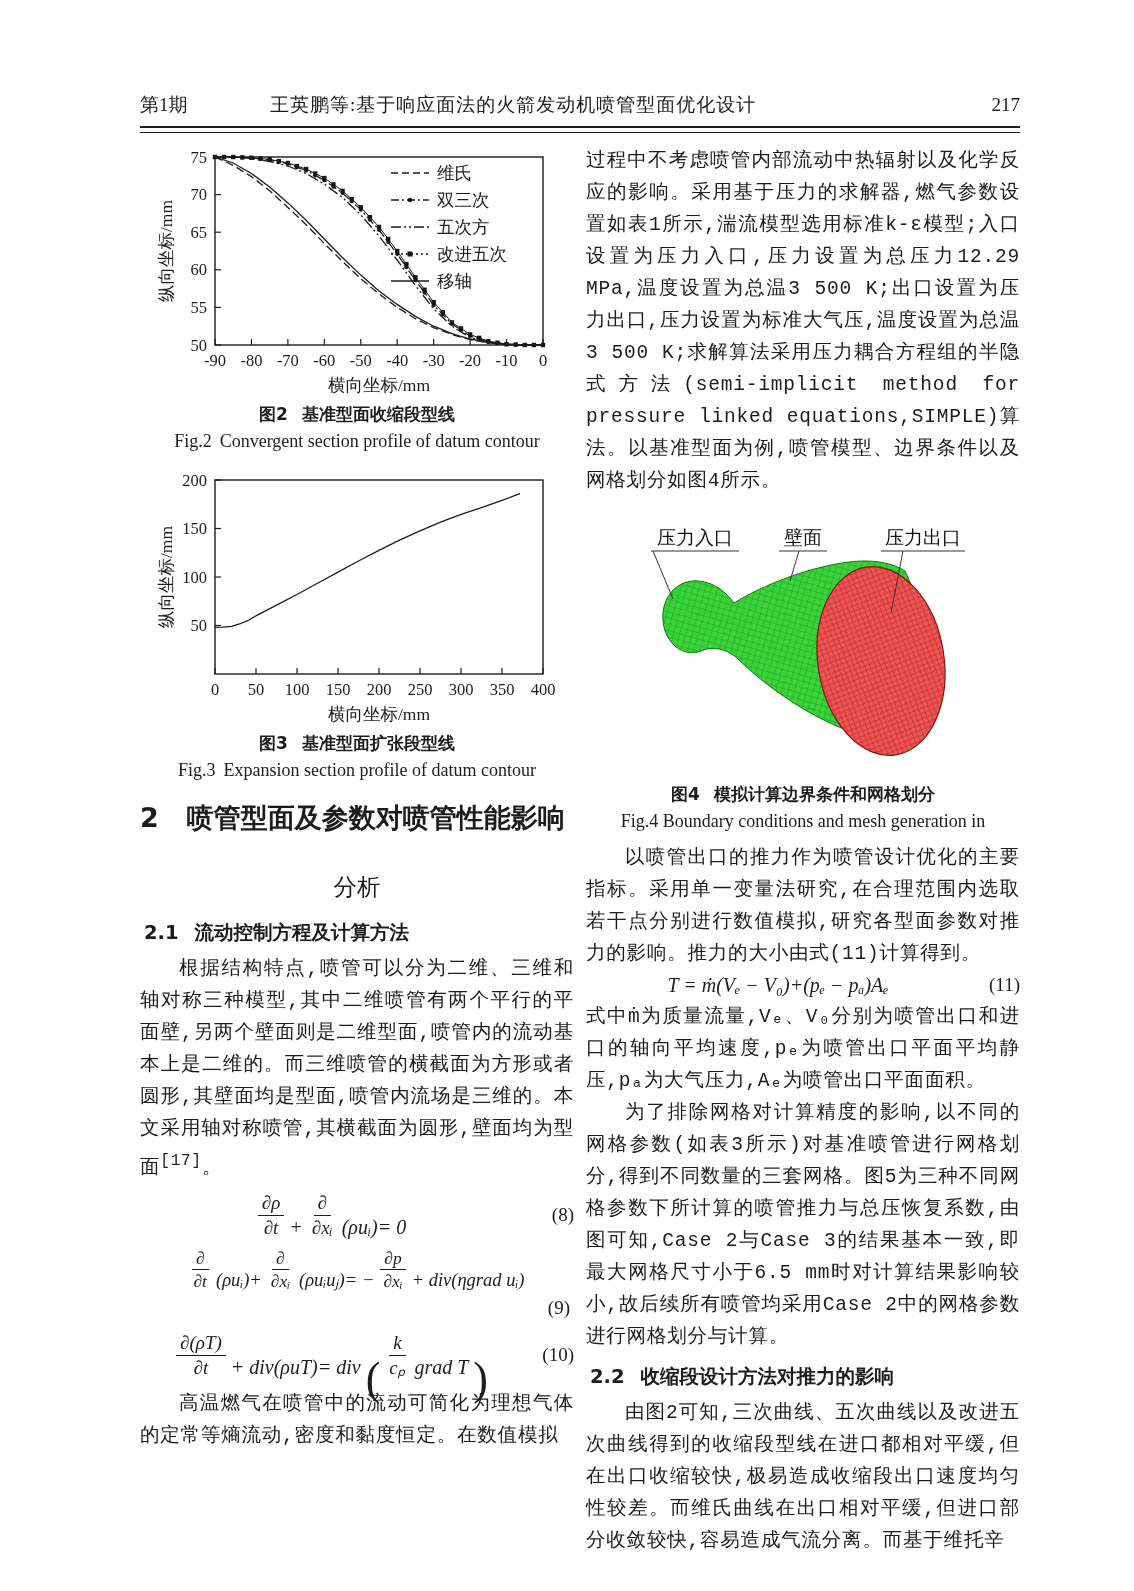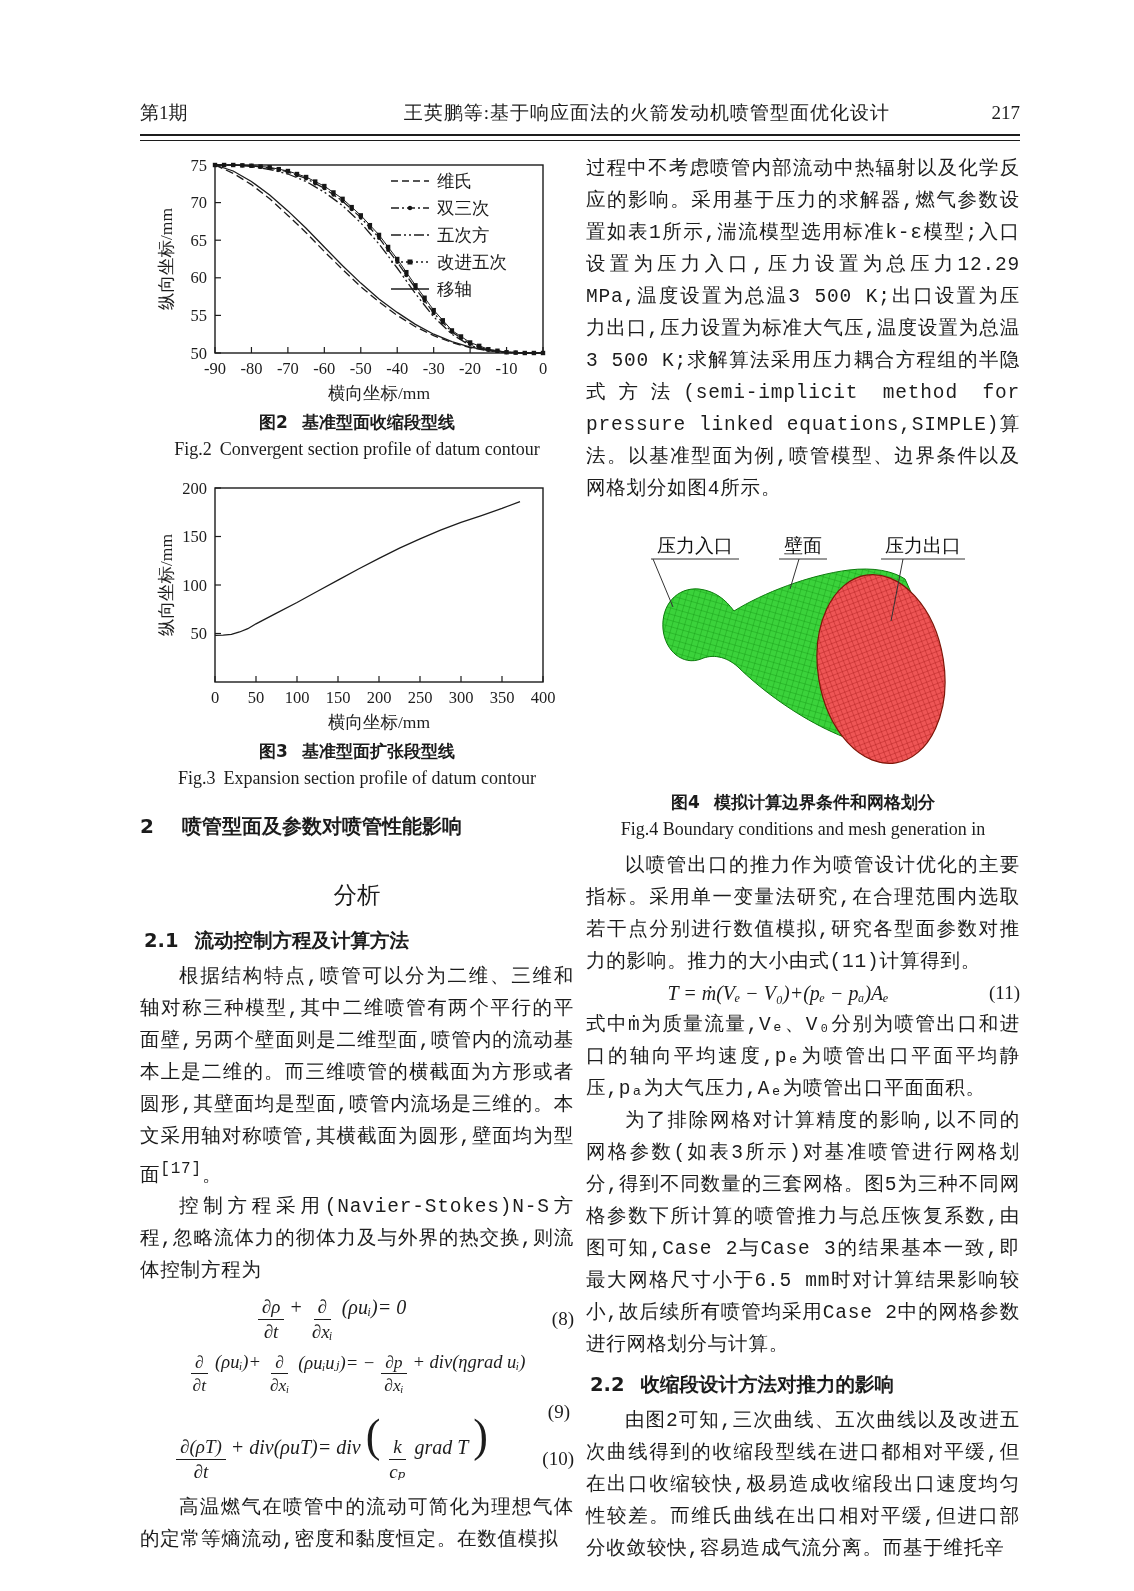--- a/index.html
+++ b/index.html
@@ -1,45 +1,45 @@
 <!DOCTYPE html>
 <html><head>
 <meta charset="utf-8">
 <style>
   html,body{margin:0;padding:0;background:#ffffff;}
   body{width:1134px;height:1591px;overflow:hidden;color:#1c1c1c;
        font-family:"Liberation Serif","DejaVu Serif",serif;}
   .page{box-sizing:border-box;padding:92px 114px 0 140px;}
   .hdr{display:flex;align-items:baseline;font-size:19px;margin-bottom:8px;}
   .hdr .issue{width:130px;}
-  .hdr .rtitle{flex:1;text-align:right;letter-spacing:1px;margin-top:8px;}
+  .hdr .rtitle{flex:1;text-align:left;letter-spacing:1px;}
   .hdr .pno{width:130px;text-align:right;}
   .double-rule{border-top:2.5px solid #1c1c1c;border-bottom:1.5px solid #1c1c1c;height:3.5px;margin-bottom:12px;}
   .cols{display:flex;gap:12px;}
   .col{width:434px;}
   p.body{font-size:19.5px;line-height:32px;text-align:justify;margin:0;letter-spacing:0.8px;font-family:Liberation Mono, monospace;}
   p.indent{text-indent:2em;}
   sup{font-size:16px;}
   .figblock{margin:2px 0 10px 0;}
   .figblock svg{display:block;margin:0 auto;}
   .cap-zh{text-align:center;font-size:17px;font-weight:700;margin-top:4px;
           font-family:"DejaVu Sans","Liberation Sans",sans-serif;}
   .cap-zh .cl{margin-right:14px;}
   .cap-en{text-align:center;font-size:18px;margin-top:5px;}
   .cap-en .cl{margin-right:8px;}
-  .h2{font-family:"DejaVu Sans","Liberation Sans",sans-serif;font-weight:700;font-size:20px;
+  .h2{font-family:"DejaVu Sans","Liberation Sans",sans-serif;font-weight:700;font-size:27px;
       line-height:42px;margin:16px 0 6px 0;}
   .h2 .num{margin-right:28px;}
   .h2-line2{text-align:center;font-family:"DejaVu Sans","Liberation Sans",sans-serif;
       font-weight:400;font-size:23.5px;line-height:40px;margin-bottom:8px;margin-top:28px;}
   .h3{font-family:"DejaVu Sans","Liberation Sans",sans-serif;font-weight:700;font-size:19.5px;
       line-height:36px;margin:6px 0 2px 4px;}
   .h3 .num{margin-right:16px;}
   .eqrow{display:flex;align-items:center;margin:9px 0;font-style:italic;font-size:20px;}
-  .eqrow .eqbody{flex:1;display:flex;align-items:flex-start;justify-content:center;gap:5px;}
+  .eqrow .eqbody{flex:1;display:flex;align-items:flex-end;justify-content:center;gap:5px;font-family:Liberation Serif, serif;}
   .eqrow .eqnum{width:50px;text-align:right;font-style:normal;font-size:19px;}
   .eqnum-line{text-align:right;font-size:19px;padding-right:4px;line-height:30px;margin-bottom:4px;}
   .frac{display:inline-flex;flex-direction:column;align-items:center;vertical-align:middle;line-height:1.15;font-size:19px;}
   .frac .top{padding:0 4px 1px 4px;border-bottom:1.3px solid #1c1c1c;}
   .frac .bot{padding:1px 4px 0 4px;}
   .eq-small{font-size:18.5px;}
   .eq-small .frac{font-size:17.5px;}
   .bigp{font-style:normal;font-size:44px;font-weight:400;line-height:0;transform:scaleY(1.05);display:inline-block;}
   .tick{font-size:16.5px;fill:#1c1c1c;font-family:"Liberation Serif","DejaVu Serif",serif;}
   .axlabel{font-size:17.5px;fill:#1c1c1c;font-family:"Liberation Serif","DejaVu Serif",serif;}
@@ -244,21 +244,20 @@
         <span class="num">2</span><span>喷管型面及参数对喷管性能影响</span>
       </div>
       <div class="h2-line2">分析</div>
 
       <div class="h3">
         <span class="num">2.1</span><span>流动控制方程及计算方法</span>
       </div>
 
       <p class="body indent"><span>根据结构特点,喷管可以分为二维、三维和轴对称三种模型,其中二维喷管有两个平行的平面壁,另两个壁面则是二维型面,喷管内的流动基本上是二维的。而三维喷管的横截面为方形或者圆形,其壁面均是型面,喷管内流场是三维的。本文采用轴对称喷管,其横截面为圆形,壁面均为型面</span><sup>[17]</sup><span>。</span></p>
 
-      <p class="body indent">控制方程采用(Navier-Stokes)N-S方程,忽略流体力的彻体力及与外界的热交换,则流体控制方程为</p>
 
       <div class="eqrow">
         <span class="eqbody">
           <span class="frac">
               <span class="top">∂ρ</span>
               <span class="bot">∂t</span>
             </span>
           <span>+</span>
           <span class="frac">
               <span class="top">∂</span>

